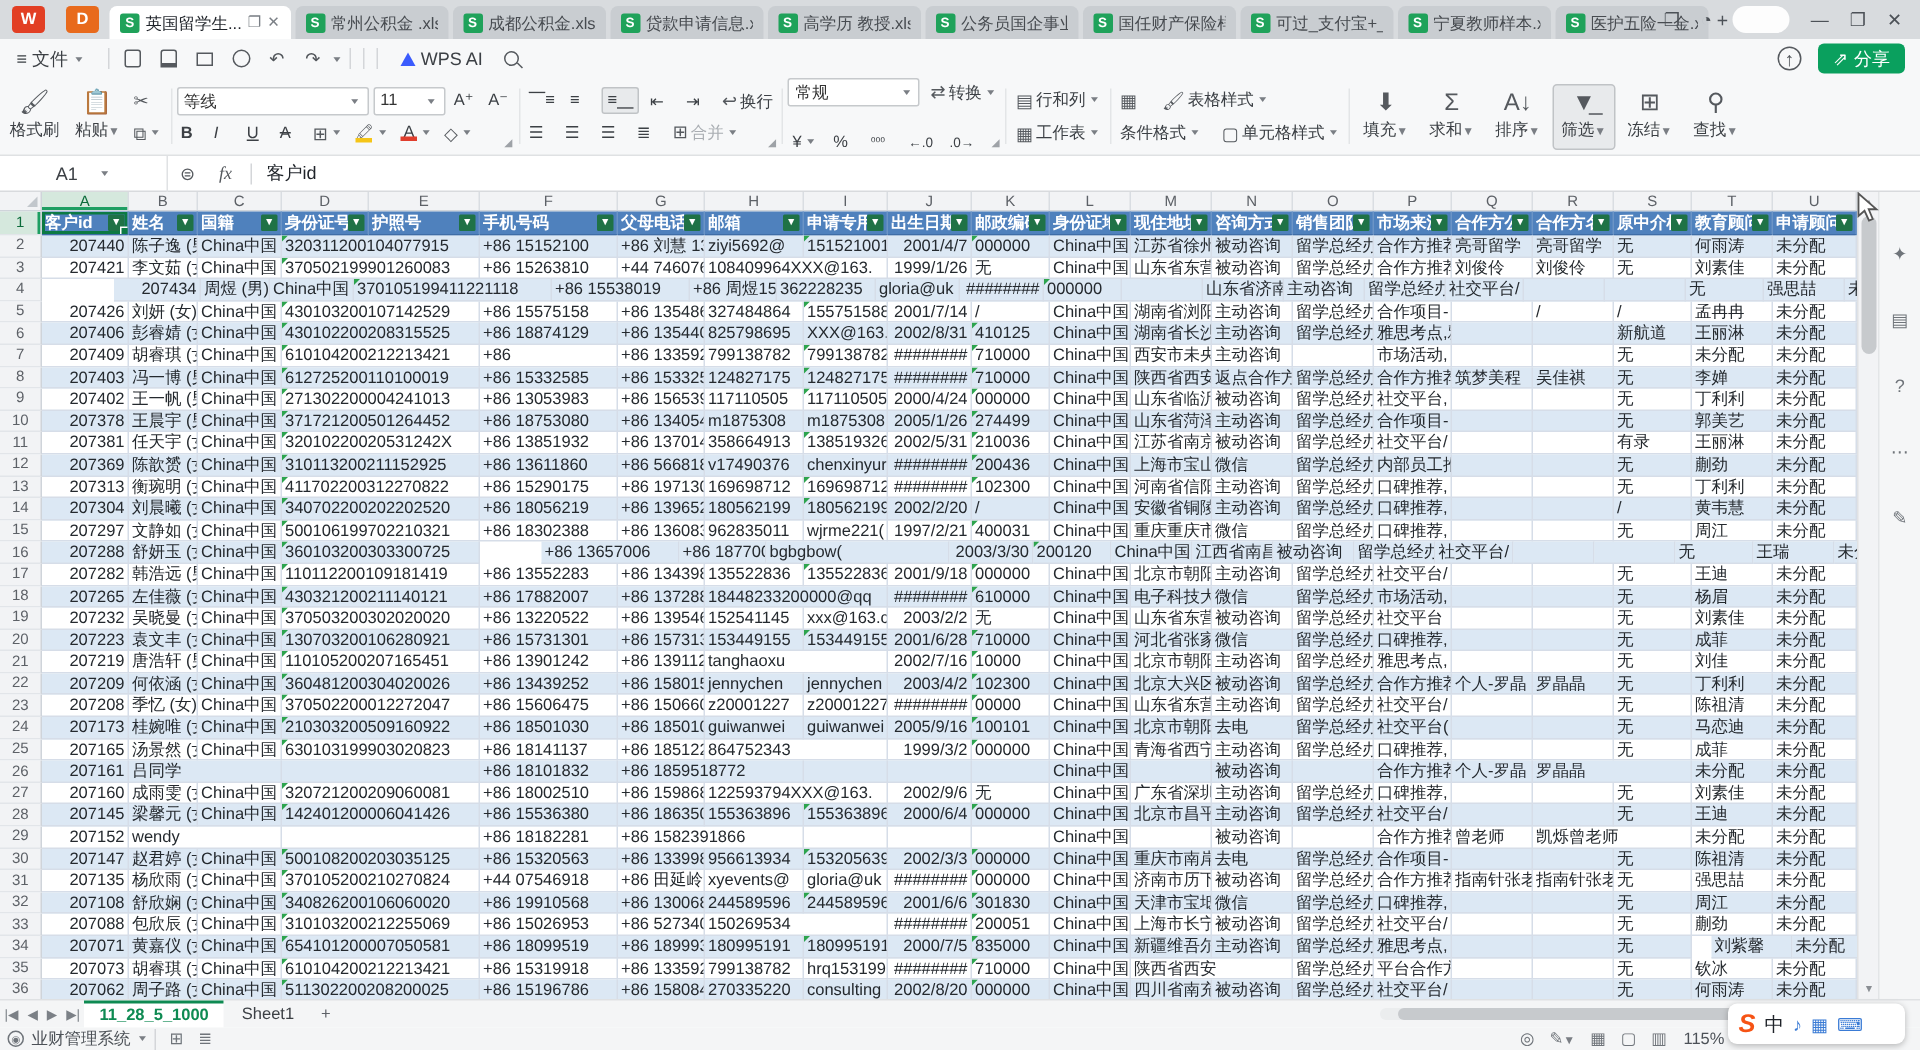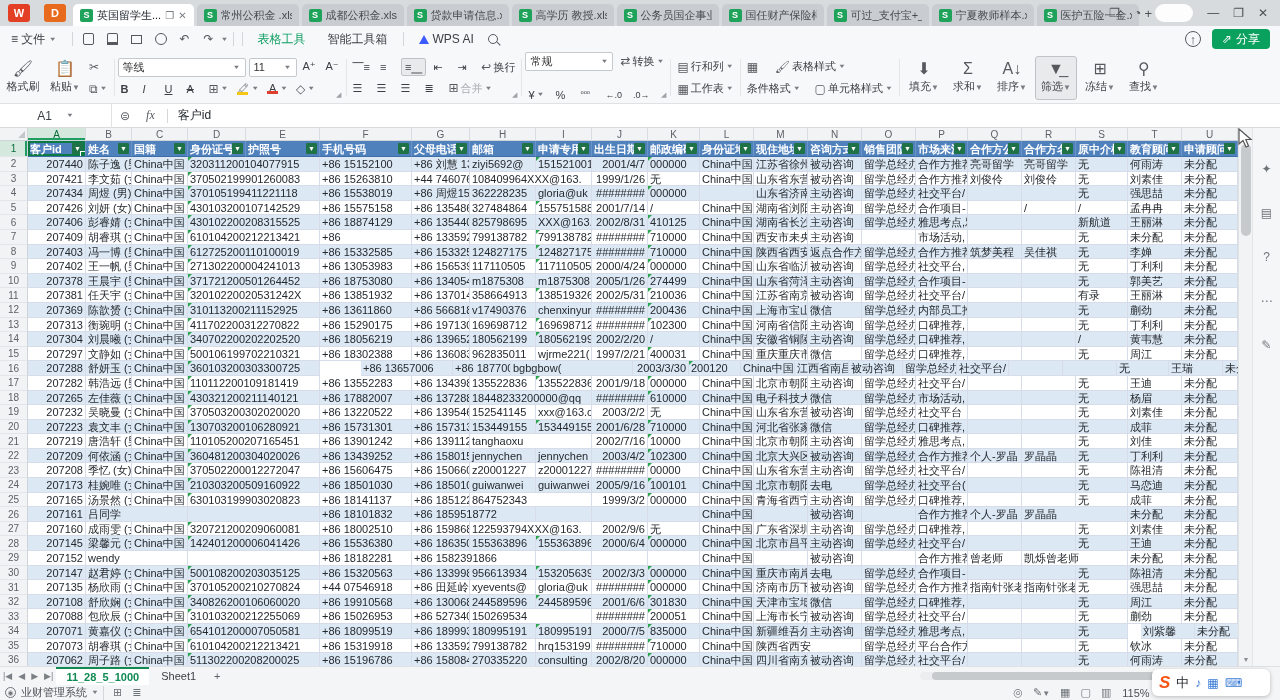--- a/index.html
+++ b/index.html
@@ -218,24 +218,20 @@
       <span class="qbox" style="border-radius:0;height:9px;"></span>
     </span>
   <span class="qicon">
       <span class="qbox" style="border-radius:50%;width:12px;height:12px;"></span>
     </span>
   <span class="qicon">↶</span>
   <span class="qicon">↷</span>
   <span class="caret">▼</span>
   <span class="vbar"></span>
   <span class="vbar"></span>
-  <span id="ctxitems" style="display:flex;">
-      <span class="mitem ctx">表格工具</span>
-      <span class="mitem">智能工具箱</span>
-    </span>
   <span class="vbar"></span>
   <span class="mitem">
       <span class="ai-tri"></span>
       <span>WPS AI</span>
     </span>
   <span class="qicon" style="border:1.3px solid #55595e;border-radius:50%;width:10px;height:10px;position:relative;">
       <i style="position:absolute;width:1.3px;height:5px;background:#55595e;transform:rotate(-45deg);right:-2px;bottom:-3px;"></i>
     </span>
   <span id="uploadbtn" class="qicon" style="border:1.3px solid #55595e;border-radius:50%;width:16px;height:16px;">↑</span>
   <span id="sharebtn">
@@ -600,21 +596,21 @@
       <div class="cell" style="width: 54px;">留学总经办</div>
       <div class="cell" style="width: 52px;">合作方推荐</div>
       <div class="cell" style="width: 54px;">刘俊伶</div>
       <div class="cell" style="width: 54px;">刘俊伶</div>
       <div class="cell" style="width: 52px;">无</div>
       <div class="cell" style="width: 54px;">刘素佳</div>
       <div class="cell" style="width: 56px;">未分配</div>
     </div>
     <div class="row band">
       <div class="gutter">4</div>
-      <div class="cell num" style="width: 58px;">207434</div>
+      <div class="cell num" style="width: 58px; margin-left: 48px;">207434</div>
       <div class="cell" style="width: 46px;">周煜 (男)</div>
       <div class="cell" style="width: 56px;">China中国</div>
       <div class="cell tick" style="width: 132px;">370105199411221118</div>
       <div class="cell" style="width: 92px;">+86 15538019</div>
       <div class="cell" style="width: 58px;">+86 周煜155380</div>
       <div class="cell" style="width: 66px;">362228235</div>
       <div class="cell" style="width: 56px;">gloria@uk</div>
       <div class="cell num" style="width: 56px;">########</div>
       <div class="cell tick" style="width: 52px;">000000</div>
       <div class="cell" style="width: 54px;"></div>

